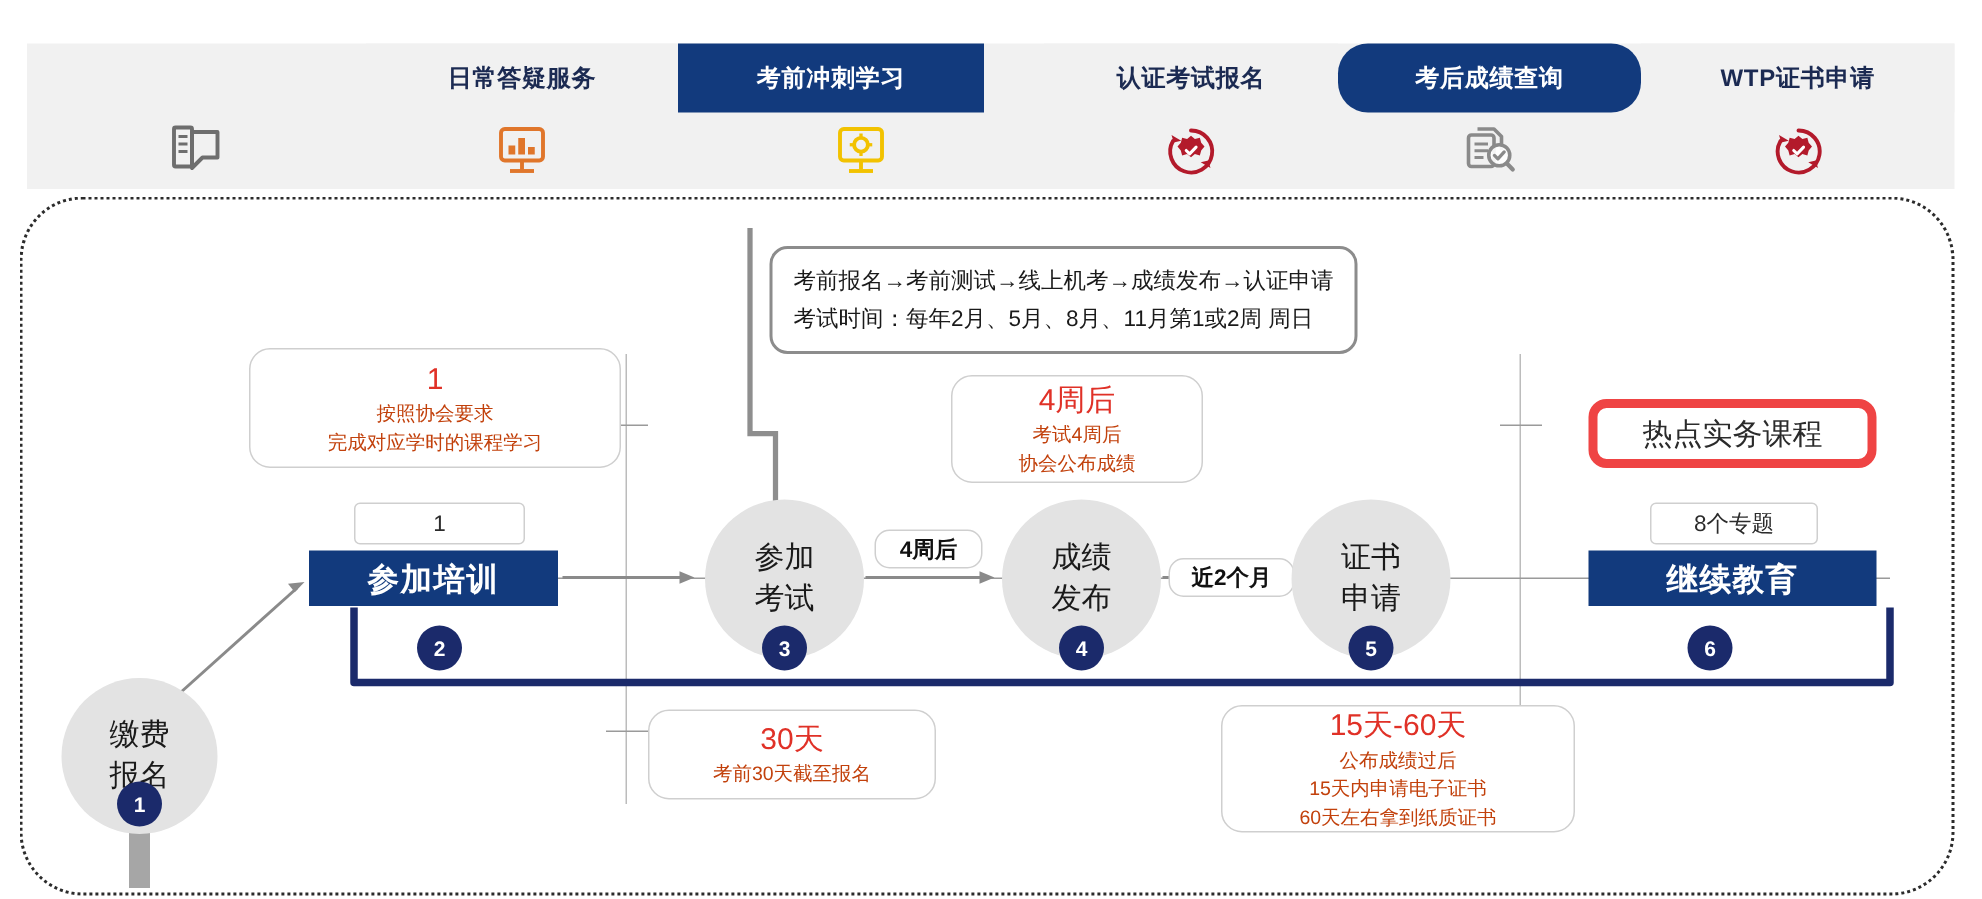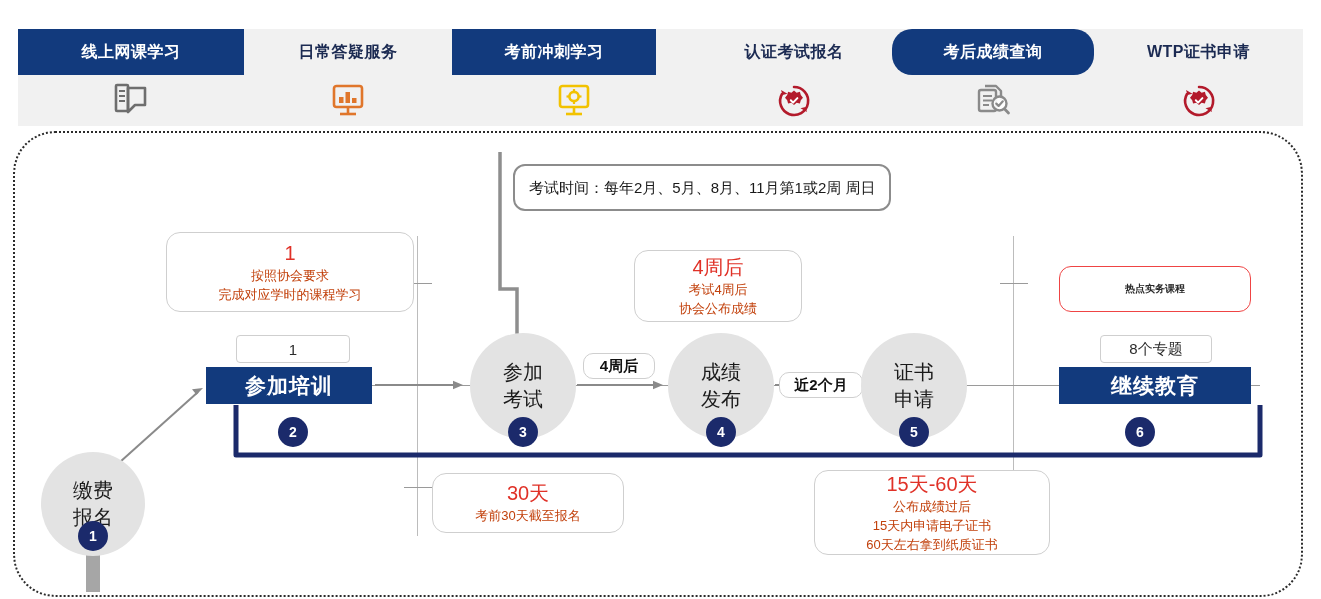--- a/index.html
+++ b/index.html
@@ -31,40 +31,37 @@
   .circle{position:absolute;border-radius:50%;background:#e3e3e3;display:flex;
           flex-direction:column;align-items:center;justify-content:center;
           color:#1a1a1a;font-size:20px;line-height:27px;}
   .badge{position:absolute;width:30px;height:30px;border-radius:50%;background:#1b2a6b;color:#fff;
          display:flex;align-items:center;justify-content:center;font-size:14px;font-weight:bold;}
 
   .navybar{position:absolute;background:#123a7d;color:#fff;font-size:21px;font-weight:bold;
            display:flex;align-items:center;justify-content:center;letter-spacing:1px;}
   .whitebox{position:absolute;box-sizing:border-box;background:#fff;border:1px solid #cfcfcf;border-radius:4px;
             display:flex;align-items:center;justify-content:center;font-size:15px;color:#2b2b2b;}
-  .pillbox{position:absolute;box-sizing:border-box;background:#fff;border:1px solid #ef4444;border-radius:12px;
-            display:flex;align-items:center;justify-content:center;font-size:10px;color:#2b2b2b;font-weight:bold;}
+  .pillbox{position:absolute;box-sizing:border-box;background:#fff;border:6px solid #ef4444;border-radius:12px;
+            display:flex;align-items:center;justify-content:center;font-size:20px;color:#2b2b2b;}
   .arrowlabel{position:absolute;box-sizing:border-box;background:#fff;border:1px solid #cfcfcf;border-radius:10px;
             display:flex;align-items:center;justify-content:center;font-size:15px;font-weight:bold;color:#111;}
 
   .hline{position:absolute;background:#9a9a9a;height:1px;}
   .vline{position:absolute;background:#bcbcbc;width:1px;}
   .stem{position:absolute;background:#a6a6a6;}
   svg.ov{position:absolute;left:0;top:0;width:1321px;height:599px;overflow:visible;pointer-events:none;}
 </style>
 </head>
 <body>
 
 <div id="page">
 
   <div id="tabstrip">
 
-    <div class="tab dark" style="left:0px;width:226px;">
-        <span>线上网课学习</span>
-      </div>
     <div class="tab light" style="left:226px;width:208px;">
         <span>日常答疑服务</span>
       </div>
     <div class="tab dark" style="left:434px;width:204px;align-items:center;">
         <span>考前冲刺学习</span>
       </div>
     <div class="tab light" style="left:678px;width:196px;">
         <span>认证考试报名</span>
       </div>
     <div class="tab dark" style="left:874px;width:202px;border-radius:20px;">
@@ -162,20 +159,21 @@
     <line x1="577" y1="385" x2="655" y2="385" stroke="#8a8a8a" stroke-width="2"></line>
     <path d="M663 385 l-10 -4.2 v8.4 z" fill="#8a8a8a"></path>
 
     <line x1="775" y1="385" x2="855" y2="385" stroke="#8a8a8a" stroke-width="2"></line>
     <path d="M863 385 l-10 -4.2 v8.4 z" fill="#8a8a8a"></path>
 
     <path d="M236 405 V455 H1260 V405" fill="none" stroke="#1b2a6b" stroke-width="5" stroke-linejoin="round"></path>
   </svg>
 
   <div class="callout" style="left:513px;top:164px;">
+    <div>考前报名→考前测试→线上机考→成绩发布→认证申请</div>
     <div>考试时间：每年2月、5月、8月、11月第1或2周 周日</div>
   </div>
 
   <div class="rbox" style="left:166px;top:232px;width:248px;height:80px;">
     <div class="big">1</div>
     <div class="sm">按照协会要求</div>
     <div class="sm">完成对应学时的课程学习</div>
   </div>
 
   <div class="rbox" style="left:634px;top:250px;width:168px;height:72px;">

